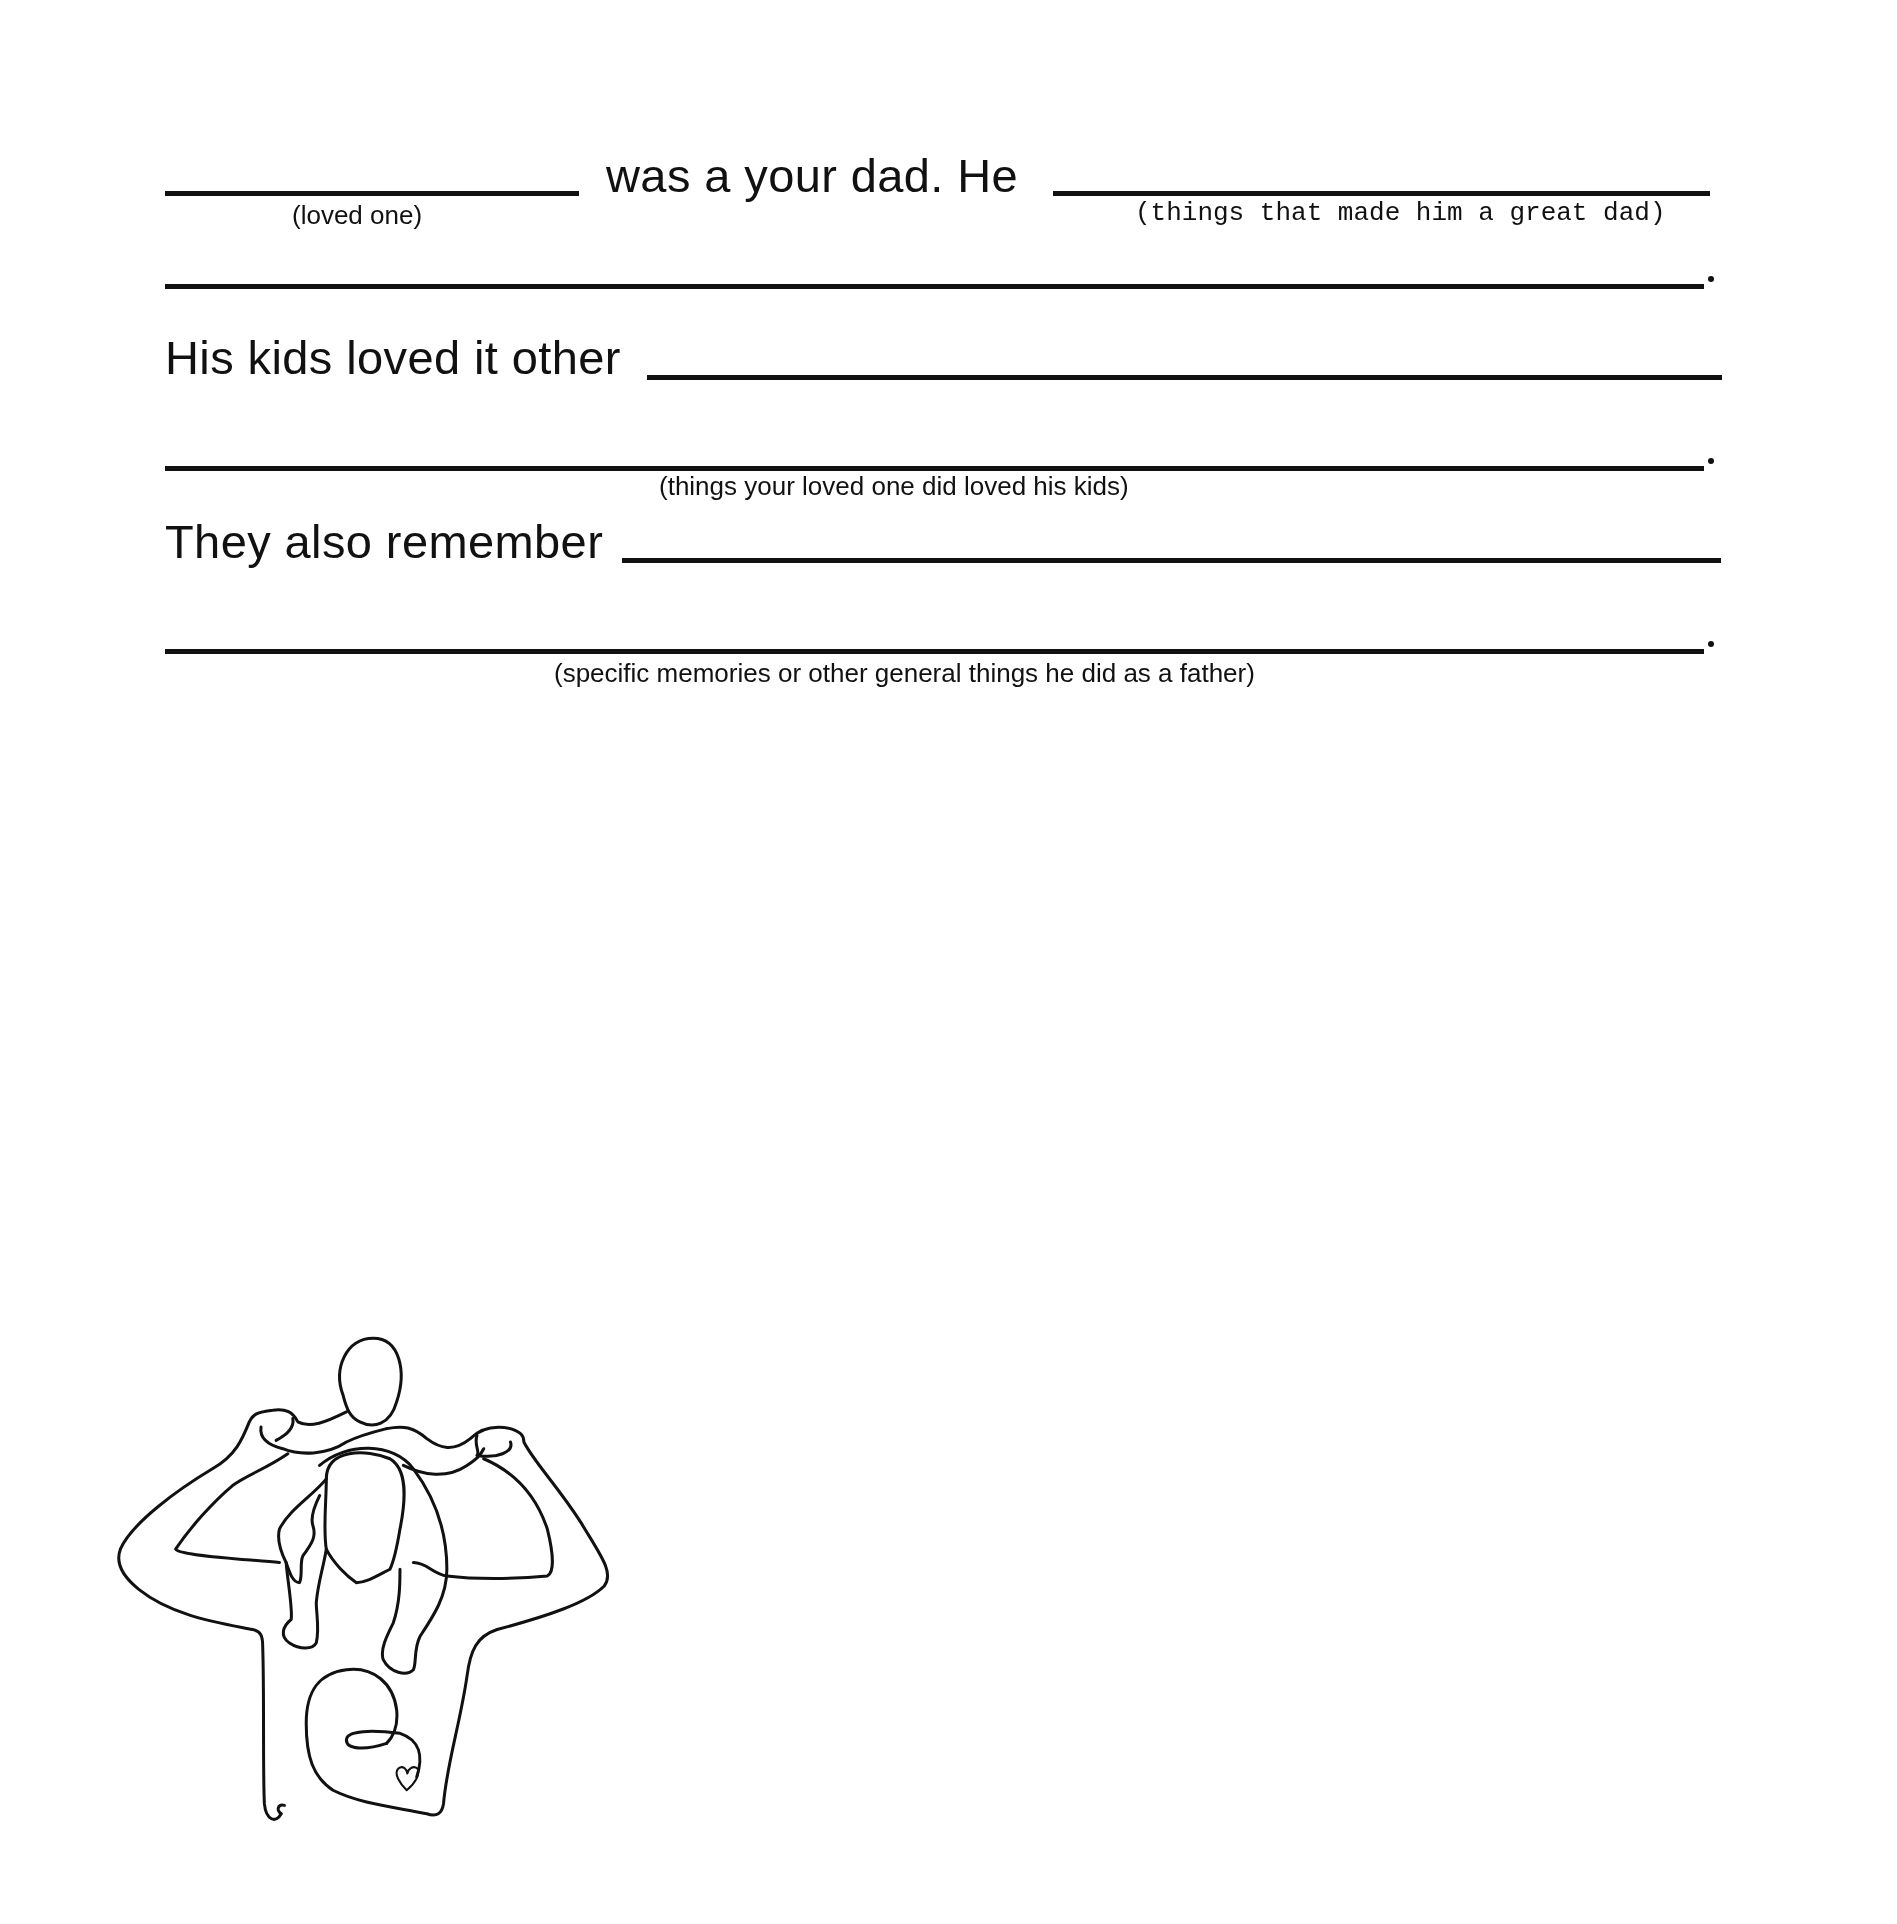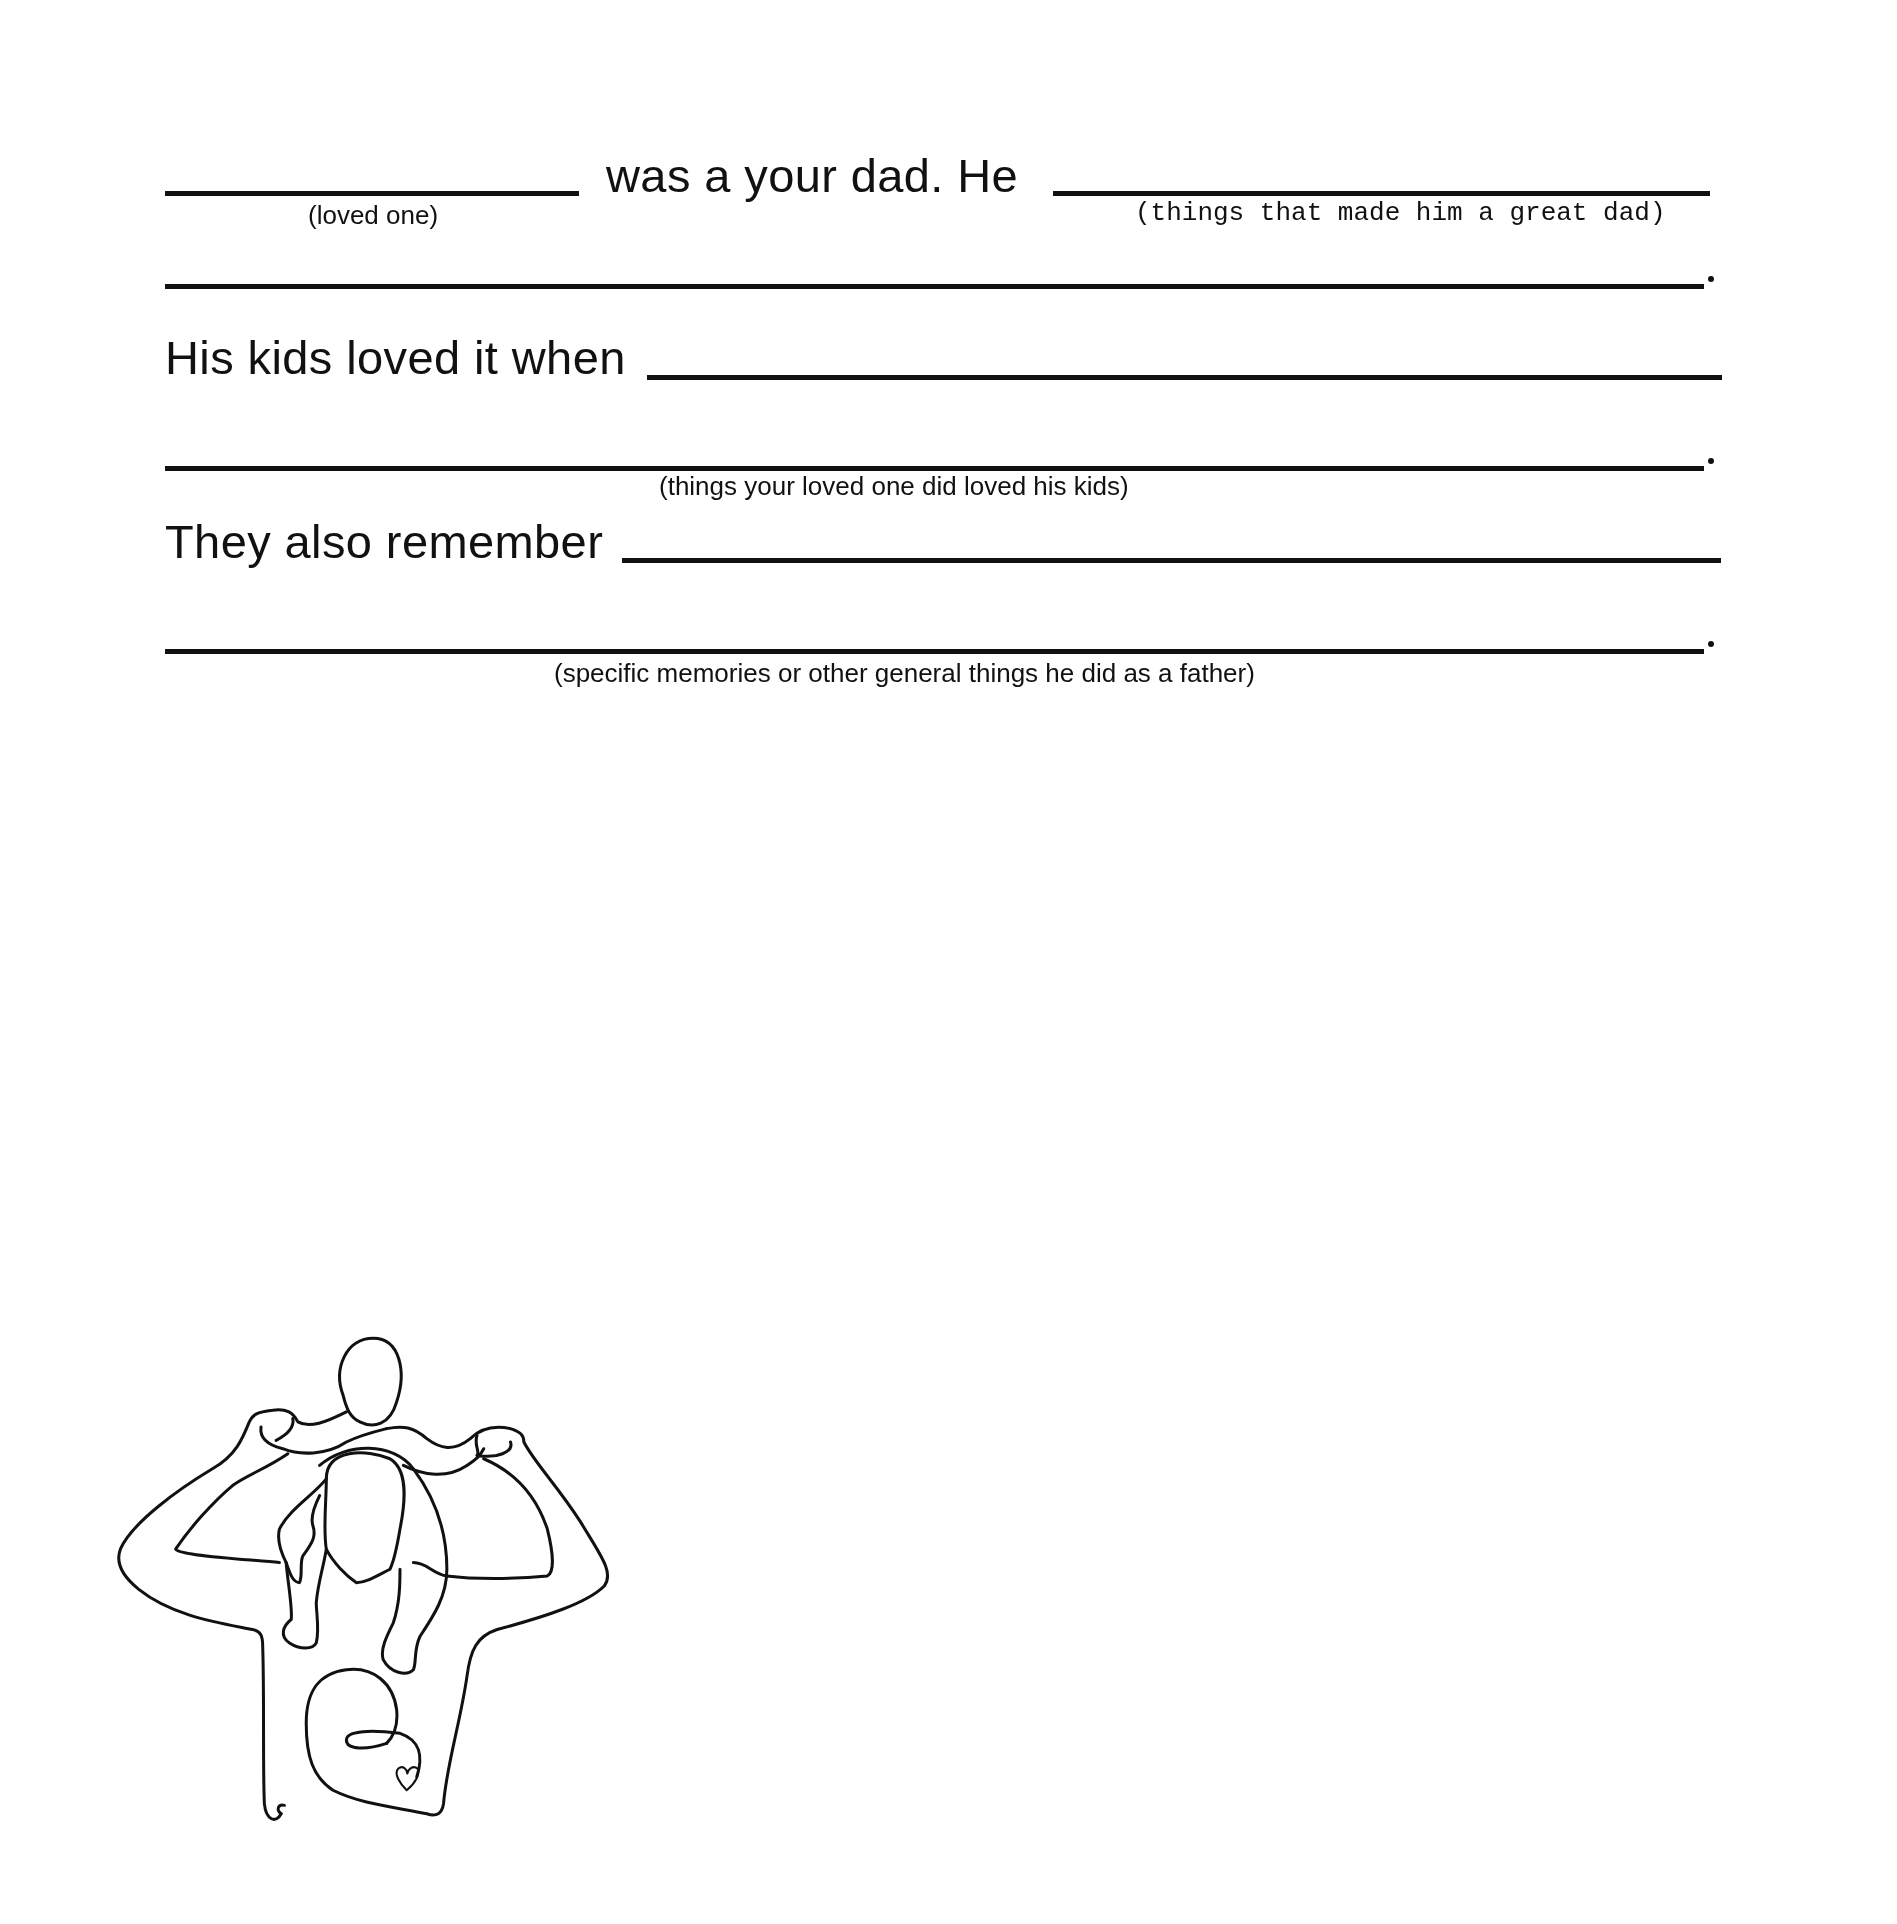--- a/index.html
+++ b/index.html
@@ -9,27 +9,27 @@
   .uline{position:absolute;height:4.6px;background:#111;}
   .dot{position:absolute;width:6px;height:6px;border-radius:50%;background:#111;}
   svg.fig{position:absolute;left:112px;top:1328px;}
 </style>
 </head>
 <body>
 
 <div class="uline" style="left:165px;top:191px;width:414px;"></div>
 <div class="main" style="left:606px;top:152px;">was a your dad. He</div>
 <div class="uline" style="left:1053px;top:191px;width:657px;"></div>
-<div class="cap" style="left:308px;top:202px;">(loved one)</div>
+<div class="cap" style="left:292px;top:202px;">(loved one)</div>
 <div class="cap" style="left:1135px;top:200px;font-family:Liberation Mono, monospace;">(things that made him a great dad)</div>
 
 <div class="uline" style="left:165px;top:284px;width:1539px;"></div>
 <div class="dot" style="left:1708px;top:276px;"></div>
 
-<div class="main" style="left:165px;top:334px;">His kids loved it when</div>
+<div class="main" style="left:165px;top:334px;">His kids loved it other</div>
 <div class="uline" style="left:647px;top:375px;width:1075px;"></div>
 
 <div class="uline" style="left:165px;top:466px;width:1539px;"></div>
 <div class="dot" style="left:1708px;top:458px;"></div>
 <div class="cap" style="left:659px;top:473px;">(things your loved one did loved his kids)</div>
 
 <div class="main" style="left:165px;top:518px;">They also remember</div>
 <div class="uline" style="left:622px;top:558px;width:1099px;"></div>
 
 <div class="uline" style="left:165px;top:649px;width:1539px;"></div>

